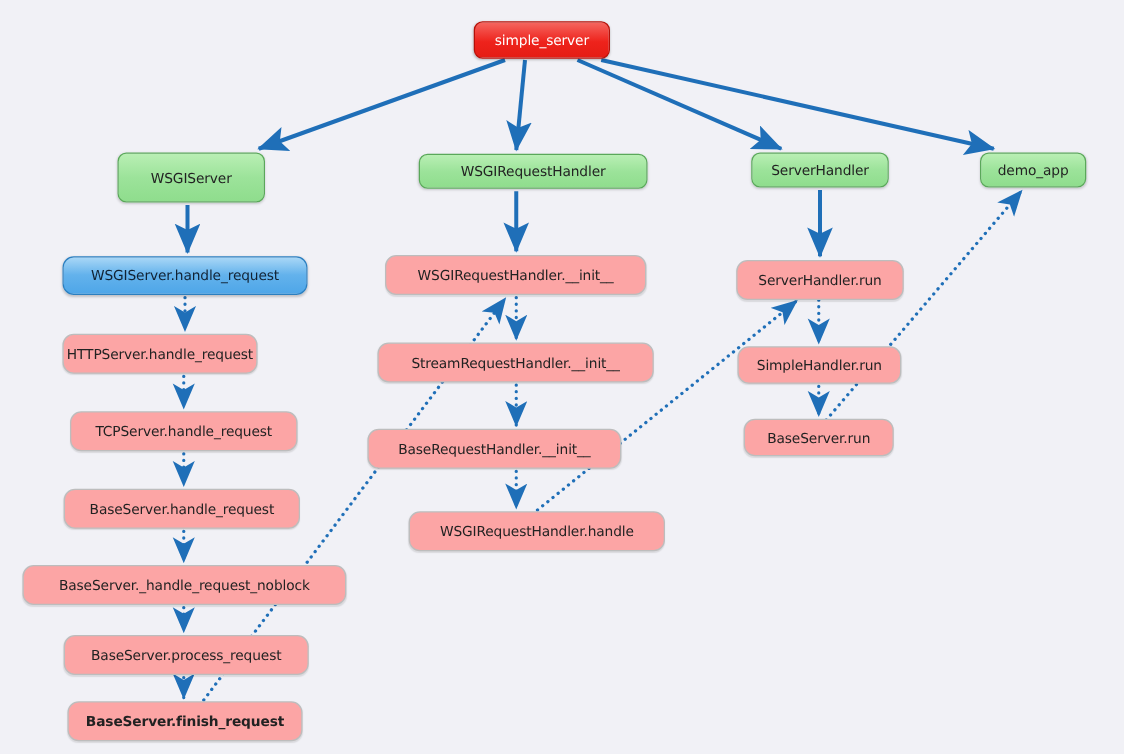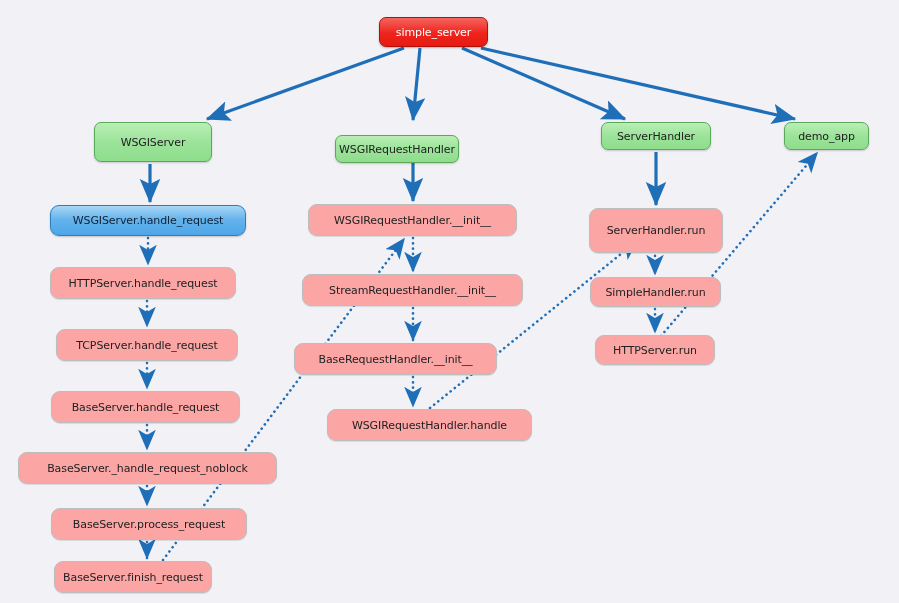--- a/index.html
+++ b/index.html
@@ -93,62 +93,62 @@
   <div id="node-layer">
       <div class="node red" style="left: 379px; top: 17px; width: 109px; height: 30px;">
         <span>simple_server</span>
       </div>
       <div class="node green" style="left: 94px; top: 122px; width: 118px; height: 40px;">
         <span>WSGIServer</span>
       </div>
       <div class="node blue" style="left: 50px; top: 205px; width: 196px; height: 31px;">
         <span>WSGIServer.handle_request</span>
       </div>
-      <div class="node plain" style="left: 50px; top: 267px; width: 186px; height: 32px;">
+      <div class="node plain" style="left: 50px; top: 267px; width: 156px; height: 32px;">
         <span>HTTPServer.handle_request</span>
       </div>
       <div class="node plain" style="left: 56px; top: 329px; width: 182px; height: 32px;">
         <span>TCPServer.handle_request</span>
       </div>
       <div class="node plain" style="left: 51px; top: 391px; width: 189px; height: 32px;">
         <span>BaseServer.handle_request</span>
       </div>
       <div class="node plain" style="left: 18px; top: 452px; width: 259px; height: 32px;">
         <span>BaseServer._handle_request_noblock</span>
       </div>
       <div class="node plain" style="left: 51px; top: 508px; width: 196px; height: 32px;">
         <span>BaseServer.process_request</span>
       </div>
-      <div class="node plain" style="left: 54px; top: 561px; width: 158px; height: 32px;">
+      <div class="node plain" style="left: 54px; top: 561px; width: 188px; height: 32px; font-weight: bold;">
         <span>BaseServer.finish_request</span>
       </div>
-      <div class="node green" style="left: 335px; top: 123px; width: 124px; height: 28px; margin-top: 12px;">
+      <div class="node green" style="left: 335px; top: 123px; width: 183px; height: 28px;">
         <span>WSGIRequestHandler</span>
       </div>
       <div class="node plain" style="left: 308px; top: 204px; width: 209px; height: 32px;">
         <span>WSGIRequestHandler.__init__</span>
       </div>
       <div class="node plain" style="left: 302px; top: 274px; width: 221px; height: 32px;">
         <span>StreamRequestHandler.__init__</span>
       </div>
       <div class="node plain" style="left: 294px; top: 343px; width: 203px; height: 32px;">
         <span>BaseRequestHandler.__init__</span>
       </div>
       <div class="node plain" style="left: 327px; top: 409px; width: 205px; height: 32px; justify-content: center;">
         <span>WSGIRequestHandler.handle</span>
       </div>
       <div class="node green" style="left: 601px; top: 122px; width: 110px; height: 28px;">
         <span>ServerHandler</span>
       </div>
-      <div class="node plain" style="left: 589px; top: 208px; width: 134px; height: 45px;">
+      <div class="node plain" style="left: 589px; top: 208px; width: 134px; height: 32px;">
         <span>ServerHandler.run</span>
       </div>
       <div class="node plain" style="left: 590px; top: 277px; width: 131px; height: 30px;">
         <span>SimpleHandler.run</span>
       </div>
       <div class="node plain" style="left: 595px; top: 335px; width: 120px; height: 30px;">
-        <span>HTTPServer.run</span>
+        <span>BaseServer.run</span>
       </div>
       <div class="node green" style="left: 784px; top: 122px; width: 85px; height: 28px;">
         <span>demo_app</span>
       </div>
     </div>
 </div>
 
 </body></html>

